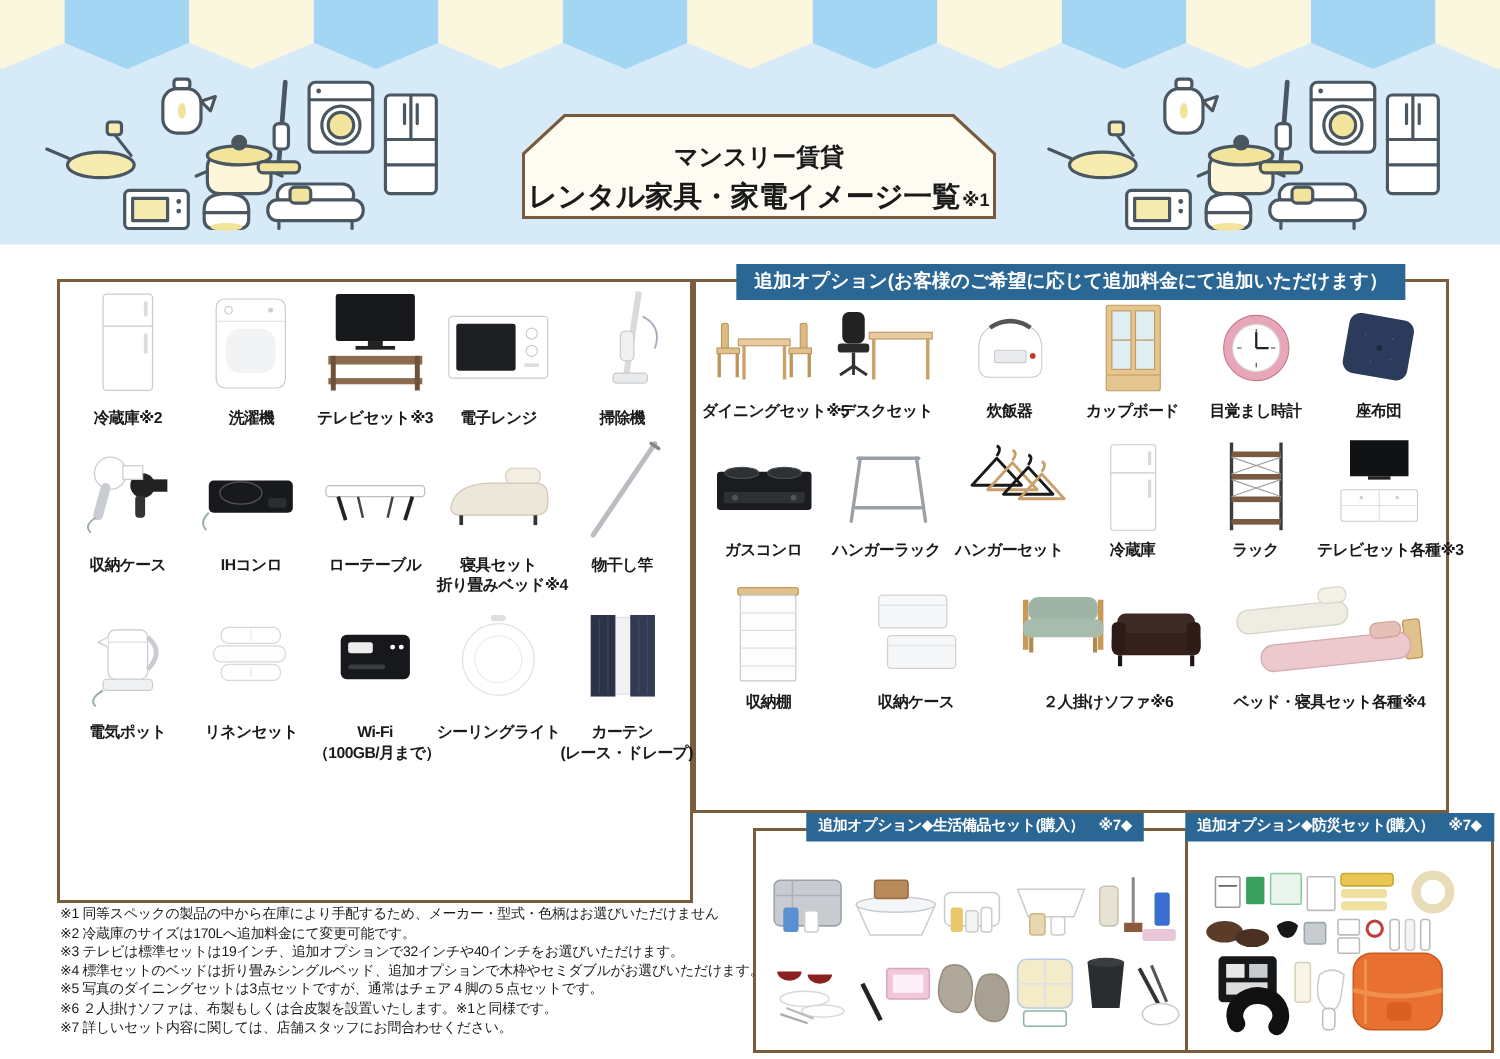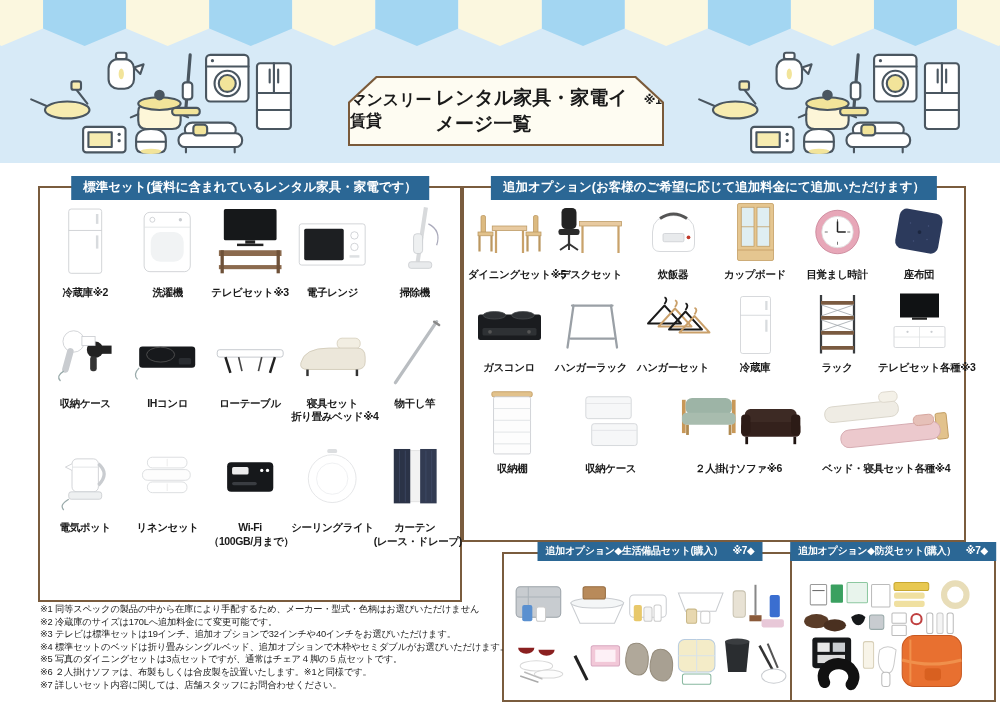--- a/index.html
+++ b/index.html
@@ -10,37 +10,37 @@
   .awning{position:absolute;top:0;left:-40px;width:1080px;height:46px;display:flex;}
   .stripe{flex:1;clip-path:polygon(0 0,100% 0,100% 62%,50% 100%,0 62%);}
   .stripe:nth-child(odd){background:#fbf7df;}
   .stripe:nth-child(even){background:#a3d6f2;}
   .decor{position:absolute;width:265px;height:112px;top:46px;}
   .decor.dl{left:28px;}  .decor.dr{left:696px;}
   .plaque{position:absolute;left:348px;top:76px;width:316px;height:70px;background:#7a5a3a;
           clip-path:polygon(0 26px,28px 0,calc(100% - 28px) 0,100% 26px,100% 100%,0 100%);}
   .plaque-in{position:absolute;inset:2px;background:#fefcf2;
           clip-path:polygon(0 25px,27px 0,calc(100% - 27px) 0,100% 25px,100% 100%,0 100%);
-          display:flex;flex-direction:row;align-items:center;justify-content:space-between;gap:2px;}
+          display:flex;flex-direction:column;align-items:center;justify-content:flex-end;gap:2px;}
   .t1{font-size:16px;font-weight:bold;}
   .t2{font-size:19px;font-weight:bold;display:flex;align-items:baseline;}
   .t2 .note{font-size:12px;font-weight:bold;margin-left:1px;}
   
   .box{position:absolute;border:2px solid #7a5c3e;background:#fff;}
   .box-hdr{position:absolute;top:-12px;left:50%;transform:translateX(-50%);background:#2b6795;
            color:#fff;font-weight:bold;font-size:12.5px;line-height:1;padding:5px 12px 6px;
            white-space:nowrap;}
   #box-standard{left:38px;top:186px;width:420px;height:412px;}
   #box-option{left:462px;top:186px;width:500px;height:352px;}
   #box-living{left:462px;top:552px;width:292px;height:146px;margin-left:40px;}
   #box-disaster{left:760px;top:552px;width:202px;height:146px;margin-left:30px;}
   .box-hdr.small{font-size:10px;letter-spacing:-0.3px;padding:4px 8px 5px;}
   
   .row{display:flex;padding:0 4px;}
-  #box-standard .row{margin-top:13px;}
+  #box-standard .row{}
   #box-option .row{margin-top:11px;}
   .c{flex:1;text-align:center;min-width:0;}
   .ph{display:flex;align-items:flex-end;justify-content:center;}
   #box-standard .ph{height:82px;}
   #box-option .ph{height:66px;}
   #box-option .row3 .ph{height:74px;}
   .ph svg{height:100%;}
   .lbl{font-size:10.5px;font-weight:bold;line-height:1.25;margin-top:3px;white-space:nowrap;
        letter-spacing:-0.4px;}
   
@@ -200,21 +200,20 @@
         <div class="t1">マンスリー賃貸</div>
         <div class="t2">
           <span>レンタル家具・家電イメージ一覧</span>
             <span class="note">※1</span>
         </div>
       </div>
     </div>
   </div>
 
   <div class="box" id="box-standard">
-    <div class="box-hdr">標準セット(賃料に含まれているレンタル家具・家電です）</div>
 
     <div class="row">
       <div class="c">
         <div class="ph">
             <svg viewBox="0 0 100 88">
               <rect x="30" y="4" width="40" height="78" rx="3" fill="#fff" stroke="#c9ccd0"></rect>
               <line x1="30" y1="30" x2="70" y2="30" stroke="#c9ccd0"></line>
               <rect x="63" y="10" width="3" height="12" fill="#d8dbde"></rect>
               <rect x="63" y="36" width="3" height="16" fill="#d8dbde"></rect>
             </svg>

